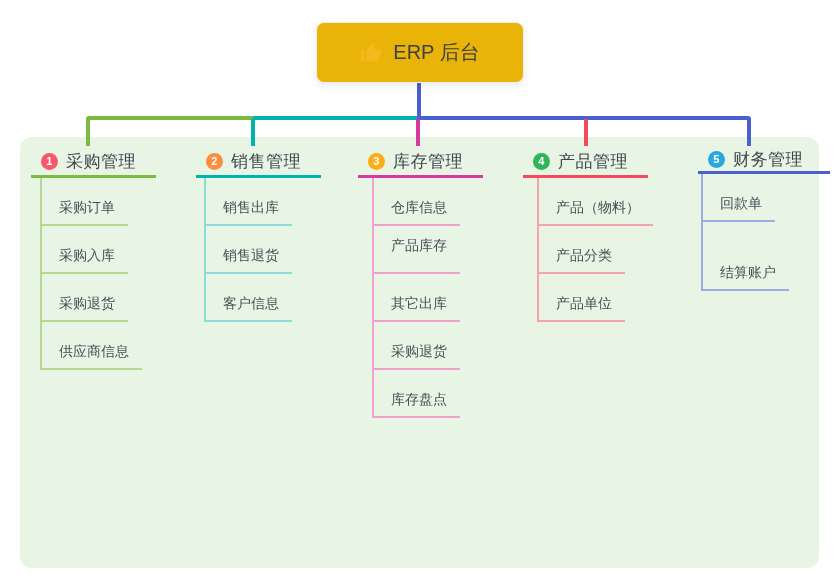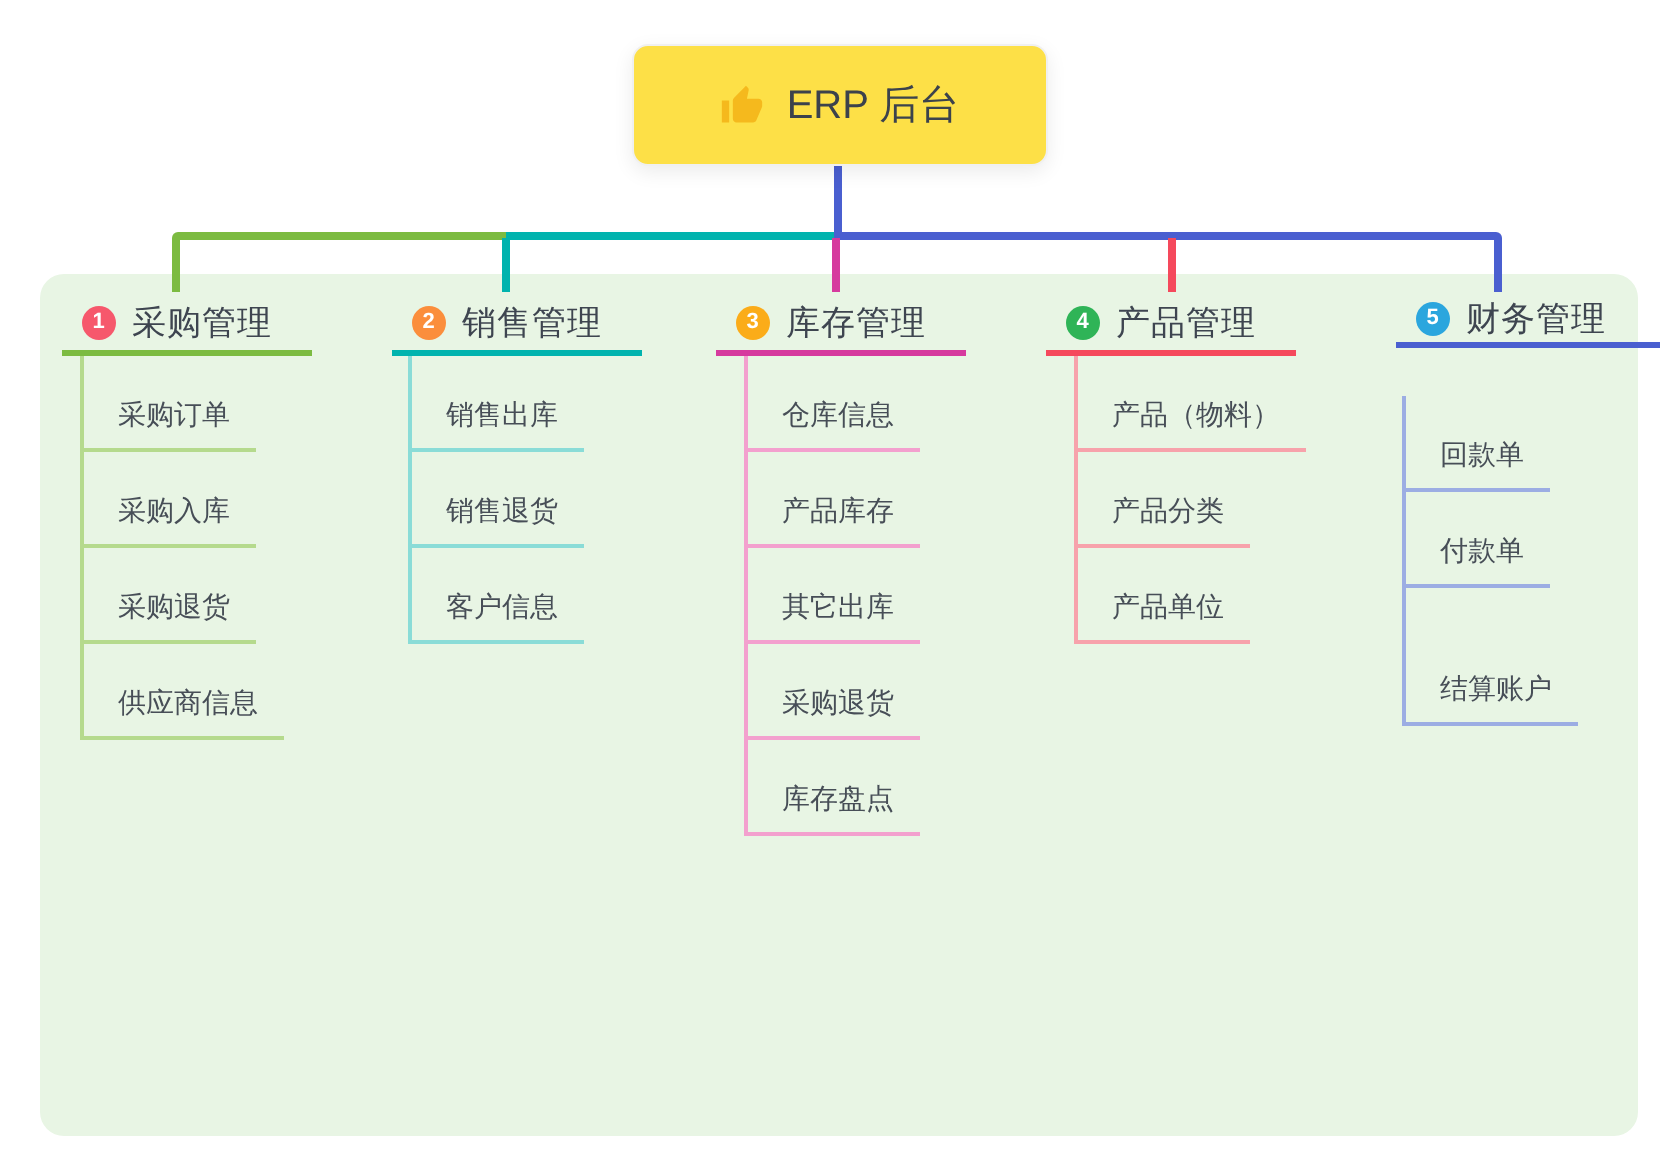--- a/index.html
+++ b/index.html
@@ -16,21 +16,21 @@
   .root-drop{left:417px;top:80px;width:4px;height:40px;}
   .hseg{top:116px;height:4px;}
   .seg1{left:86px;width:169px;border-radius:3px 0 0 0;}
   .seg2{left:253px;width:166px;}
   .seg3{left:417px;width:334px;border-radius:0 3px 0 0;}
   .drop{top:119px;width:4px;height:27px;}
   .d1{left:86px;} .d2{left:251px;} .d3{left:416px;} .d4{left:584px;} .d5{left:747px;}
   
   .root-node{
     position:absolute;left:316px;top:22px;width:206px;height:59px;z-index:3;
-    background:#fde047;border:1px solid #f0f0f0;border-radius:8px;
+    background:#eab308;border:1px solid #f0f0f0;border-radius:8px;
     box-shadow:0 3px 10px rgba(0,0,0,.08);
     display:flex;align-items:center;justify-content:center;gap:11px;
     font-size:20px;color:#3c424c;cursor:pointer;
   }
   .thumb{display:flex;align-items:center;}
   
   .branch{position:absolute;top:148px;z-index:2;}
   .b1{left:31px;} .b2{left:196px;} .b3{left:358px;} .b4{left:523px;} .b5{left:698px;}
   .bh{
     display:flex;align-items:center;gap:8px;height:26px;
@@ -126,21 +126,21 @@
 
   <div class="branch b3">
     <div class="bh" style="border-color: rgb(214, 58, 158);">
       <span class="badge" style="background: rgb(251, 172, 25);">3</span>
       <span>库存管理</span>
     </div>
     <ul class="children" style="border-color: rgb(243, 160, 206);">
       <li class="child" style="border-color: rgb(243, 160, 206);">
           <span>仓库信息</span>
         </li>
-      <li class="child" style="border-color: rgb(243, 160, 206);">
+      <li class="child" style="border-color: rgb(243, 160, 206); align-items: center;">
           <span>产品库存</span>
         </li>
       <li class="child" style="border-color: rgb(243, 160, 206);">
           <span>其它出库</span>
         </li>
       <li class="child" style="border-color: rgb(243, 160, 206);">
           <span>采购退货</span>
         </li>
       <li class="child" style="border-color: rgb(243, 160, 206);">
           <span>库存盘点</span>
@@ -165,25 +165,22 @@
         </li>
     </ul>
   </div>
 
   <div class="branch b5">
     <div class="bh" style="border-color: rgb(74, 95, 208);">
       <span class="badge" style="background: rgb(43, 166, 222);">5</span>
       <span>财务管理</span>
     </div>
     <ul class="children" style="border-color: rgb(156, 173, 227);">
-      <li class="child" style="border-color: rgb(156, 173, 227); margin-top: 24px;">
+      <li class="child" style="border-color: rgb(156, 173, 227);">
           <span>回款单</span>
-        </li>
-      <li class="child" style="border-color: rgb(156, 173, 227);">
-          <span>付款单</span>
         </li>
       <li class="child" style="border-color: rgb(156, 173, 227); margin-top: 21px;">
           <span>结算账户</span>
         </li>
     </ul>
   </div>
 
 </div>
 
 </body></html>

